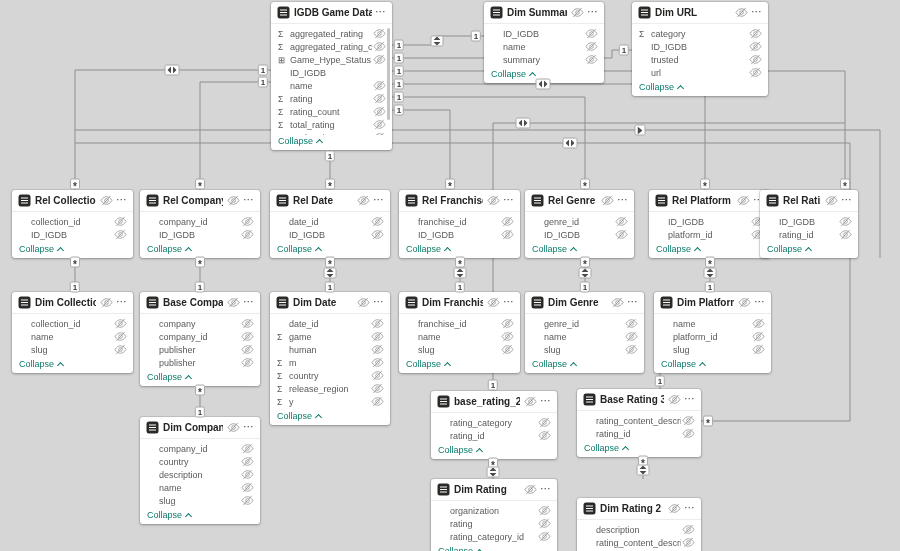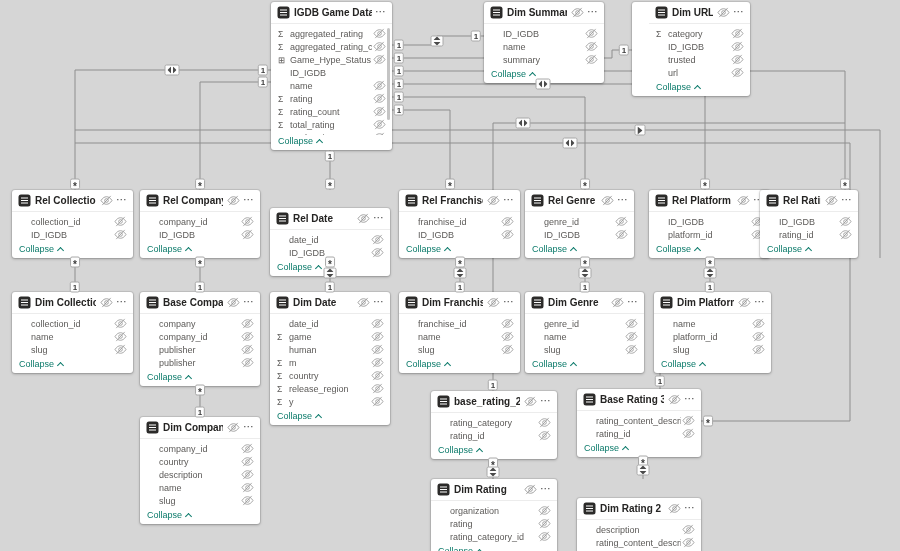--- a/index.html
+++ b/index.html
@@ -222,21 +222,21 @@
               <line x1="2.4" y1="11" x2="11.6" y2="1" stroke="#6b6b6b" stroke-width="0.9"></line>
             </svg>
           </span>
   </div>
       </div>
     <div class="collapse">
       <span class="ctext">Collapse</span>
       <span class="chev"></span>
     </div>
   </div>
-    <div class="tbl" style="left: 632px; top: 2px; width: 118px; padding-left: 17px;">
+    <div class="tbl" style="left: 632px; top: 2px; width: 136px;">
     <div class="tbl-h">
       <span class="ticon">
         <svg width="13" height="13" viewBox="0 0 13 13">
           <rect x="0.5" y="0.5" width="12" height="12" rx="2.5" fill="#2b2a29"></rect>
           <line x1="3" y1="4" x2="10" y2="4" stroke="#fff" stroke-width="1"></line>
           <line x1="3" y1="6.5" x2="10" y2="6.5" stroke="#fff" stroke-width="1"></line>
           <line x1="3" y1="9" x2="10" y2="9" stroke="#fff" stroke-width="1"></line>
         </svg>
       </span>
       <span class="ttitle">Dim URL</span>
@@ -391,21 +391,21 @@
               <line x1="2.4" y1="11" x2="11.6" y2="1" stroke="#6b6b6b" stroke-width="0.9"></line>
             </svg>
           </span>
   </div>
       </div>
     <div class="collapse">
       <span class="ctext">Collapse</span>
       <span class="chev"></span>
     </div>
   </div>
-    <div class="tbl" style="left: 270px; top: 208px; width: 120px;">
+    <div class="tbl" style="left: 270px; top: 190px; width: 120px;">
     <div class="tbl-h">
       <span class="ticon">
         <svg width="13" height="13" viewBox="0 0 13 13">
           <rect x="0.5" y="0.5" width="12" height="12" rx="2.5" fill="#2b2a29"></rect>
           <line x1="3" y1="4" x2="10" y2="4" stroke="#fff" stroke-width="1"></line>
           <line x1="3" y1="6.5" x2="10" y2="6.5" stroke="#fff" stroke-width="1"></line>
           <line x1="3" y1="9" x2="10" y2="9" stroke="#fff" stroke-width="1"></line>
         </svg>
       </span>
       <span class="ttitle">Rel Date</span>

